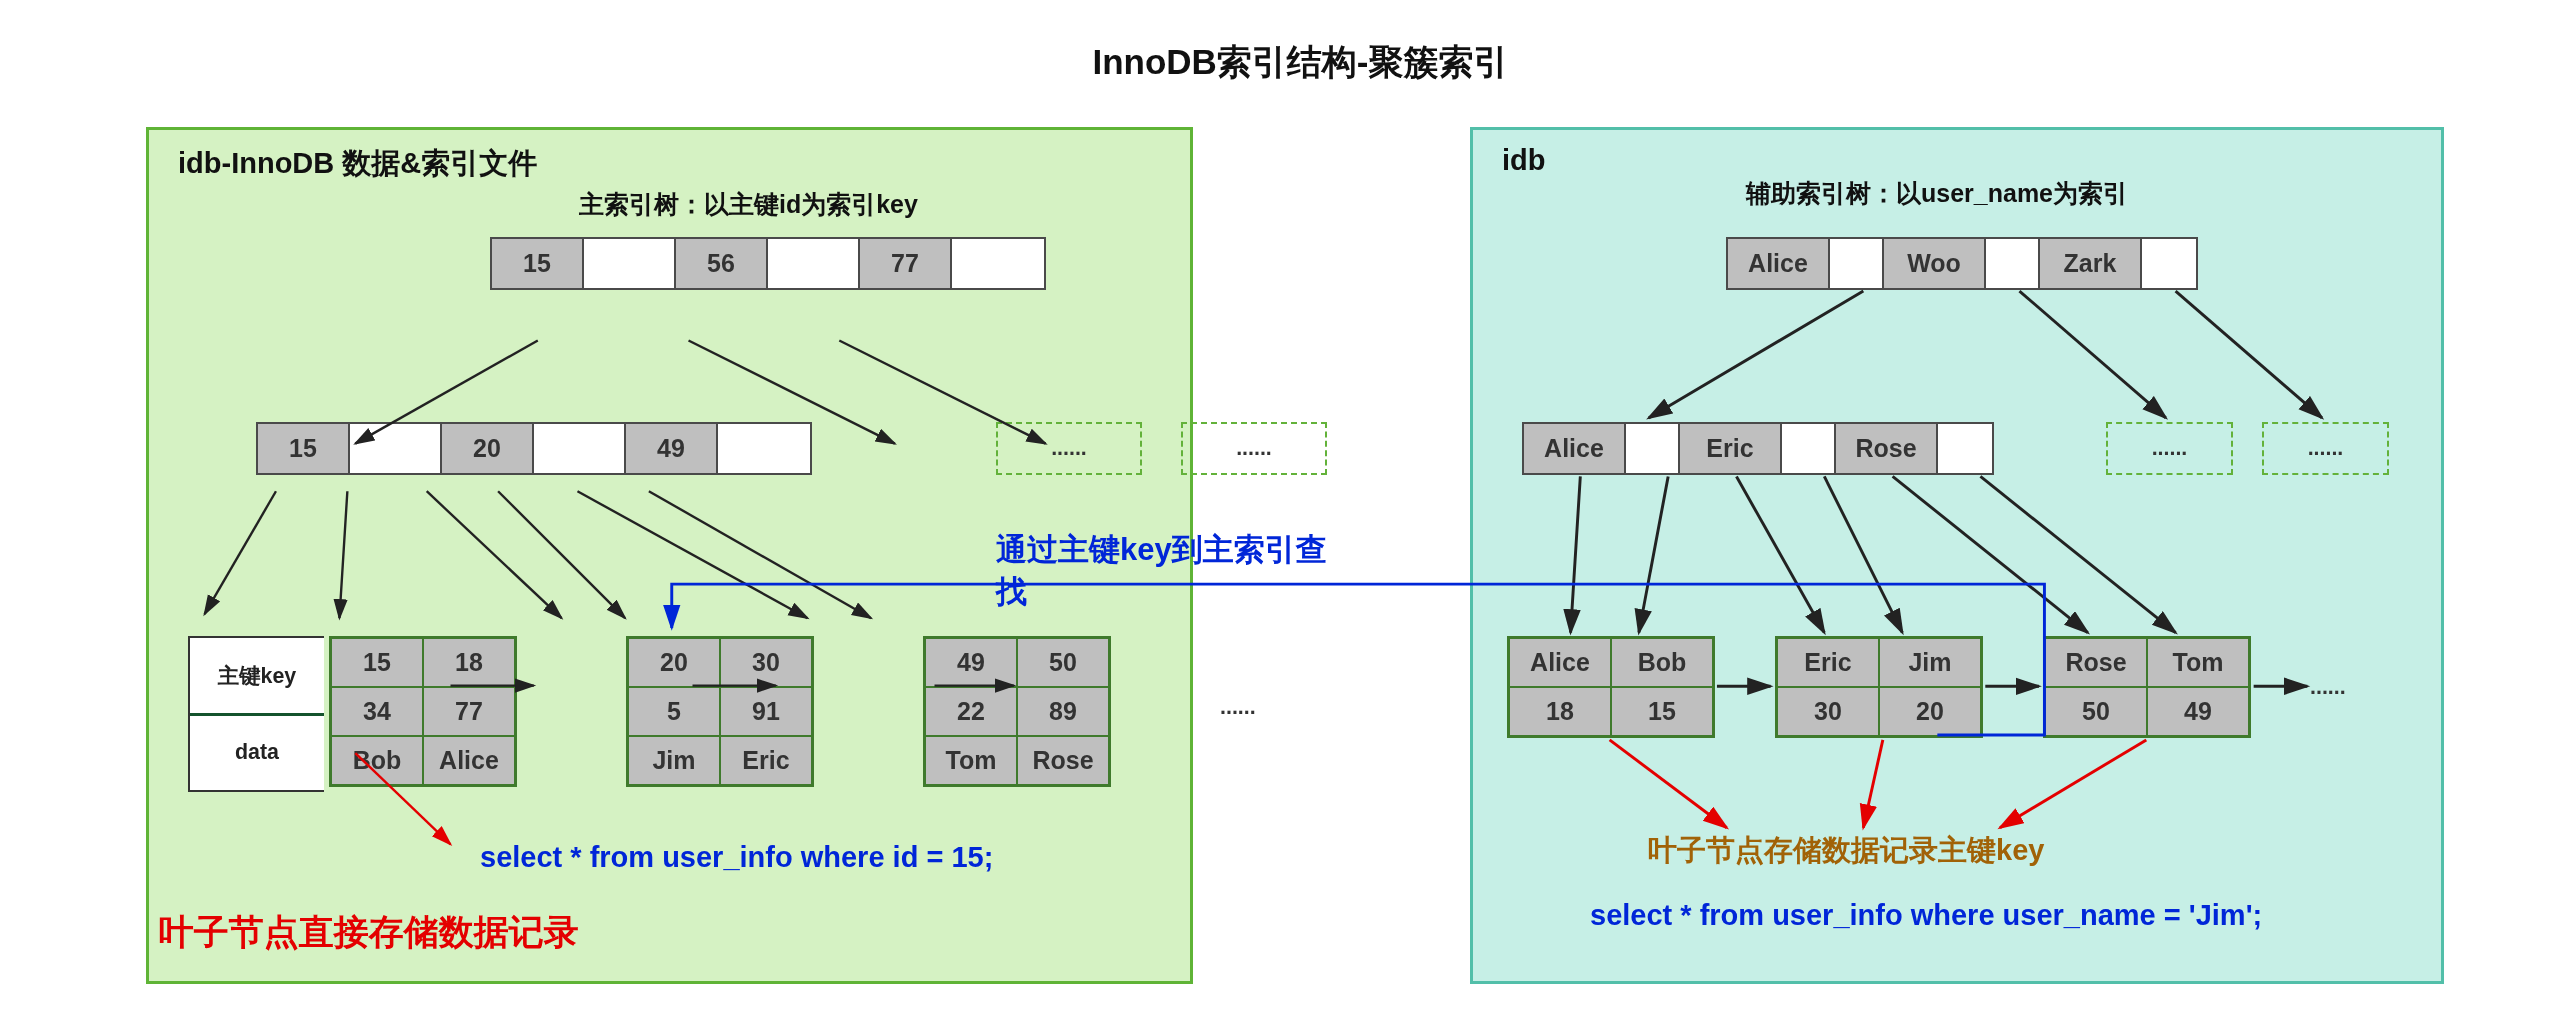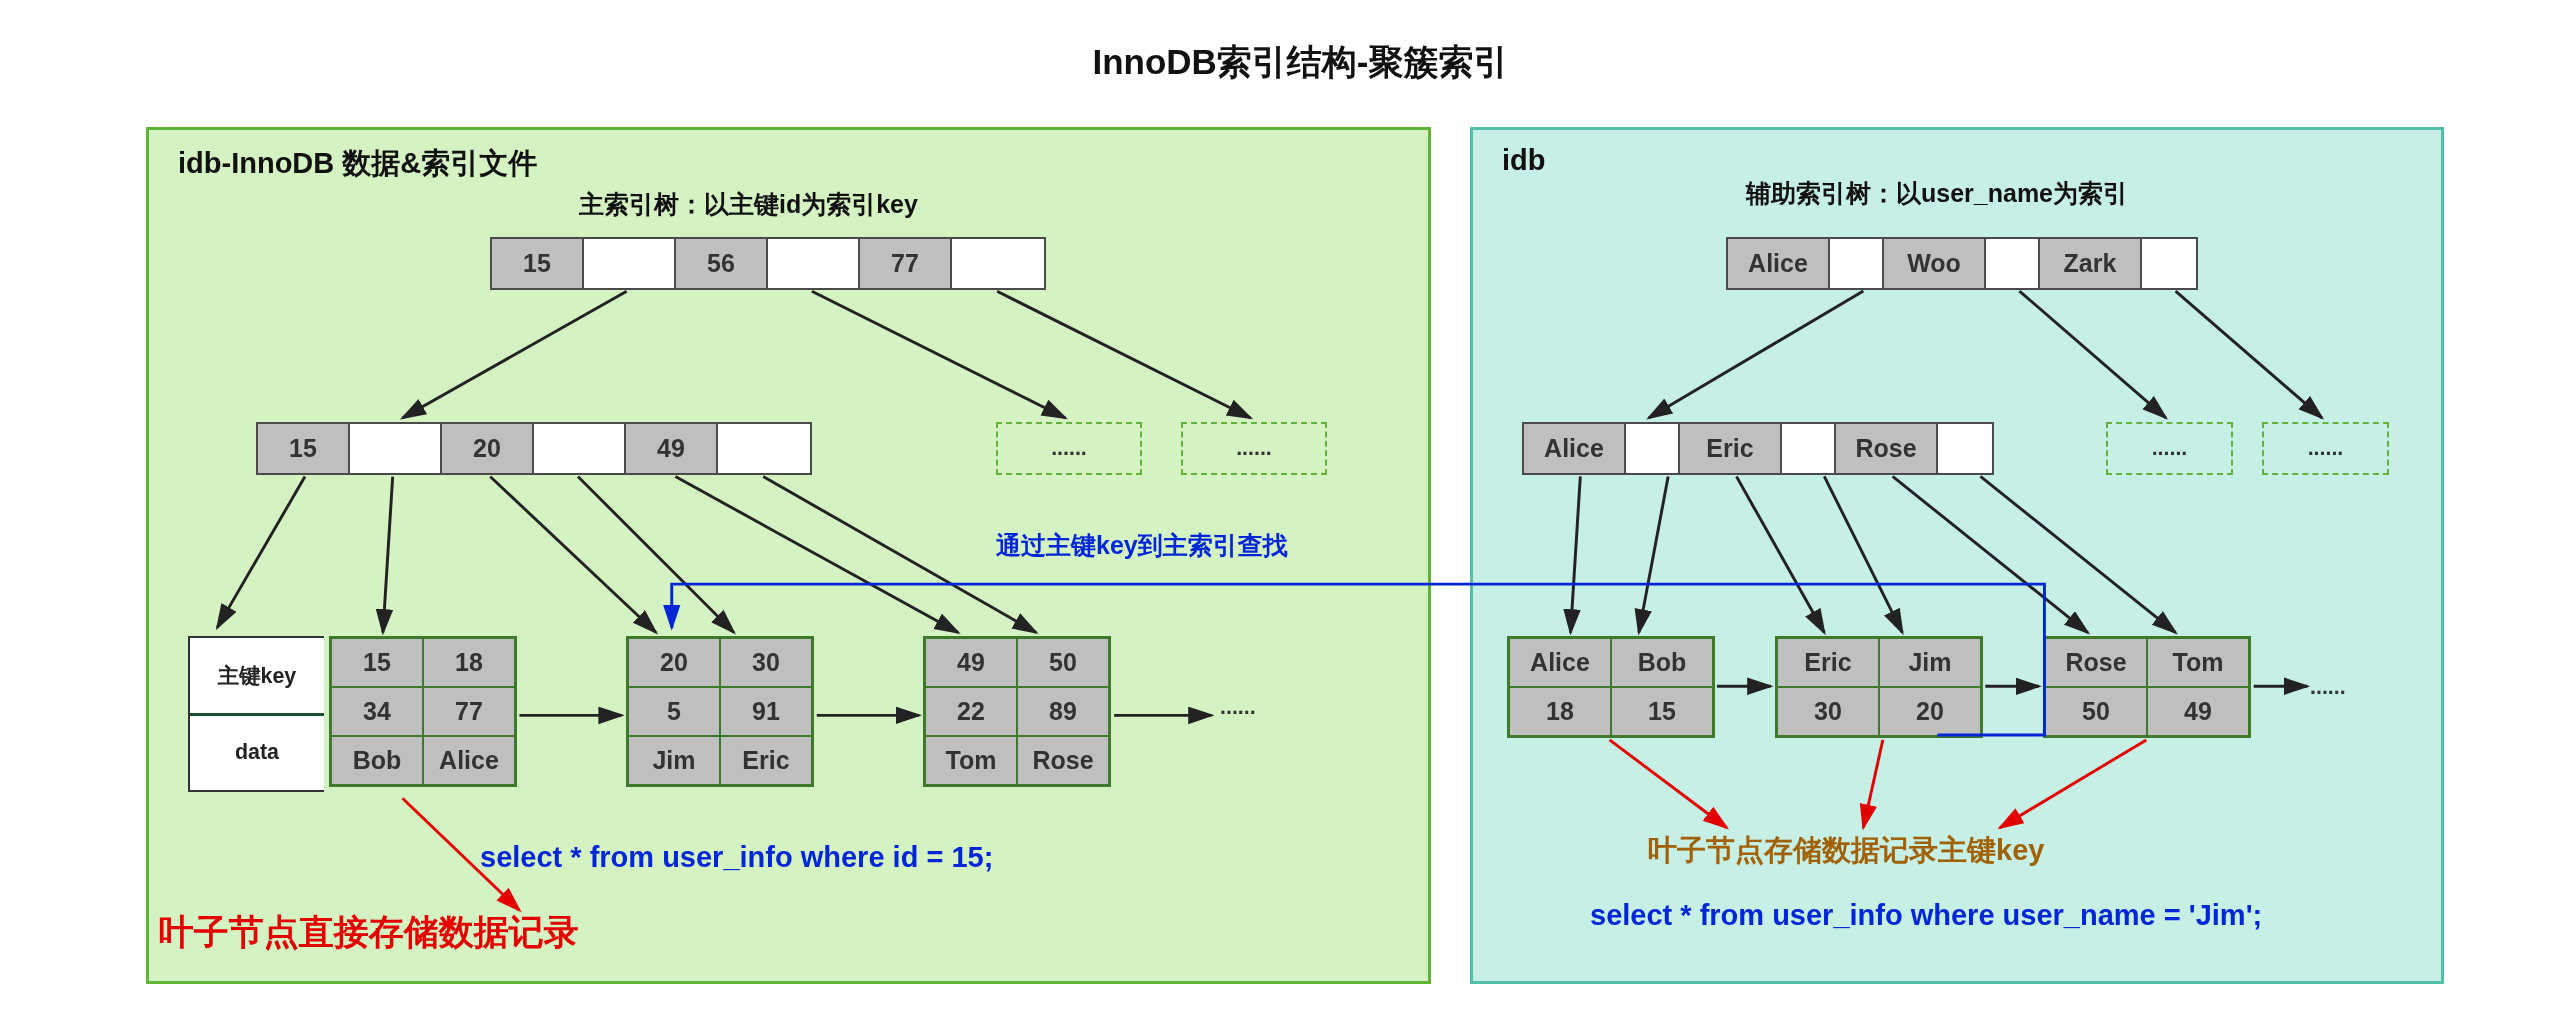--- a/index.html
+++ b/index.html
@@ -22,21 +22,21 @@
     padding-left: 25px;
   }
   .panel {
     position: absolute;
     border: 3.9px solid;
     top: 127px;
     height: 857px;
   }
   .panel-left {
     left: 146px;
-    width: 1285px;
+    width: 1047px;
     background: #d5f2c3;
     border-color: #5fb436;
   }
   .panel-right {
     left: 1470px;
     width: 974px;
     background: #c6efe6;
     border-color: #52bfa9;
   }
   .panel-title {
@@ -201,21 +201,21 @@
   <div class="leafgrid lg-left3" style="left:774px; top:506px;">
     <div class="lcell">49</div>
     <div class="lcell">50</div>
     <div class="lcell">22</div>
     <div class="lcell">89</div>
     <div class="lcell">Tom</div>
     <div class="lcell">Rose</div>
   </div>
   <div class="ellipsis" style="left:1071px; top:565px;">......</div>
 
-  <div class="text-note blue" style="left:847px; top:399px; font-size:25px; width:350px;">通过主键key到主索引查找</div>
+  <div class="text-note blue" style="left:847px; top:399px; font-size:31px; width:350px;">通过主键key到主索引查找</div>
   <div class="text-note blue" style="left:331px; top:711px; font-size:29px;">select  * from user_info  where id = 15;</div>
   <div class="text-note red" style="left:9.7px; top:779px; font-size:35px;">叶子节点直接存储数据记录</div>
 
   <svg class="overlay" viewBox="0 0 1312 872" width="1277" height="849">
     <defs>
       <marker id="ah" markerWidth="10" markerHeight="10" refX="8" refY="3" orient="auto">
         <path d="M0,0 L0,6 L9,3 z" fill="#222"></path>
       </marker>
       <marker id="ahr" markerWidth="10" markerHeight="10" refX="8" refY="3" orient="auto">
         <path d="M0,0 L0,6 L9,3 z" fill="#e40000"></path>

